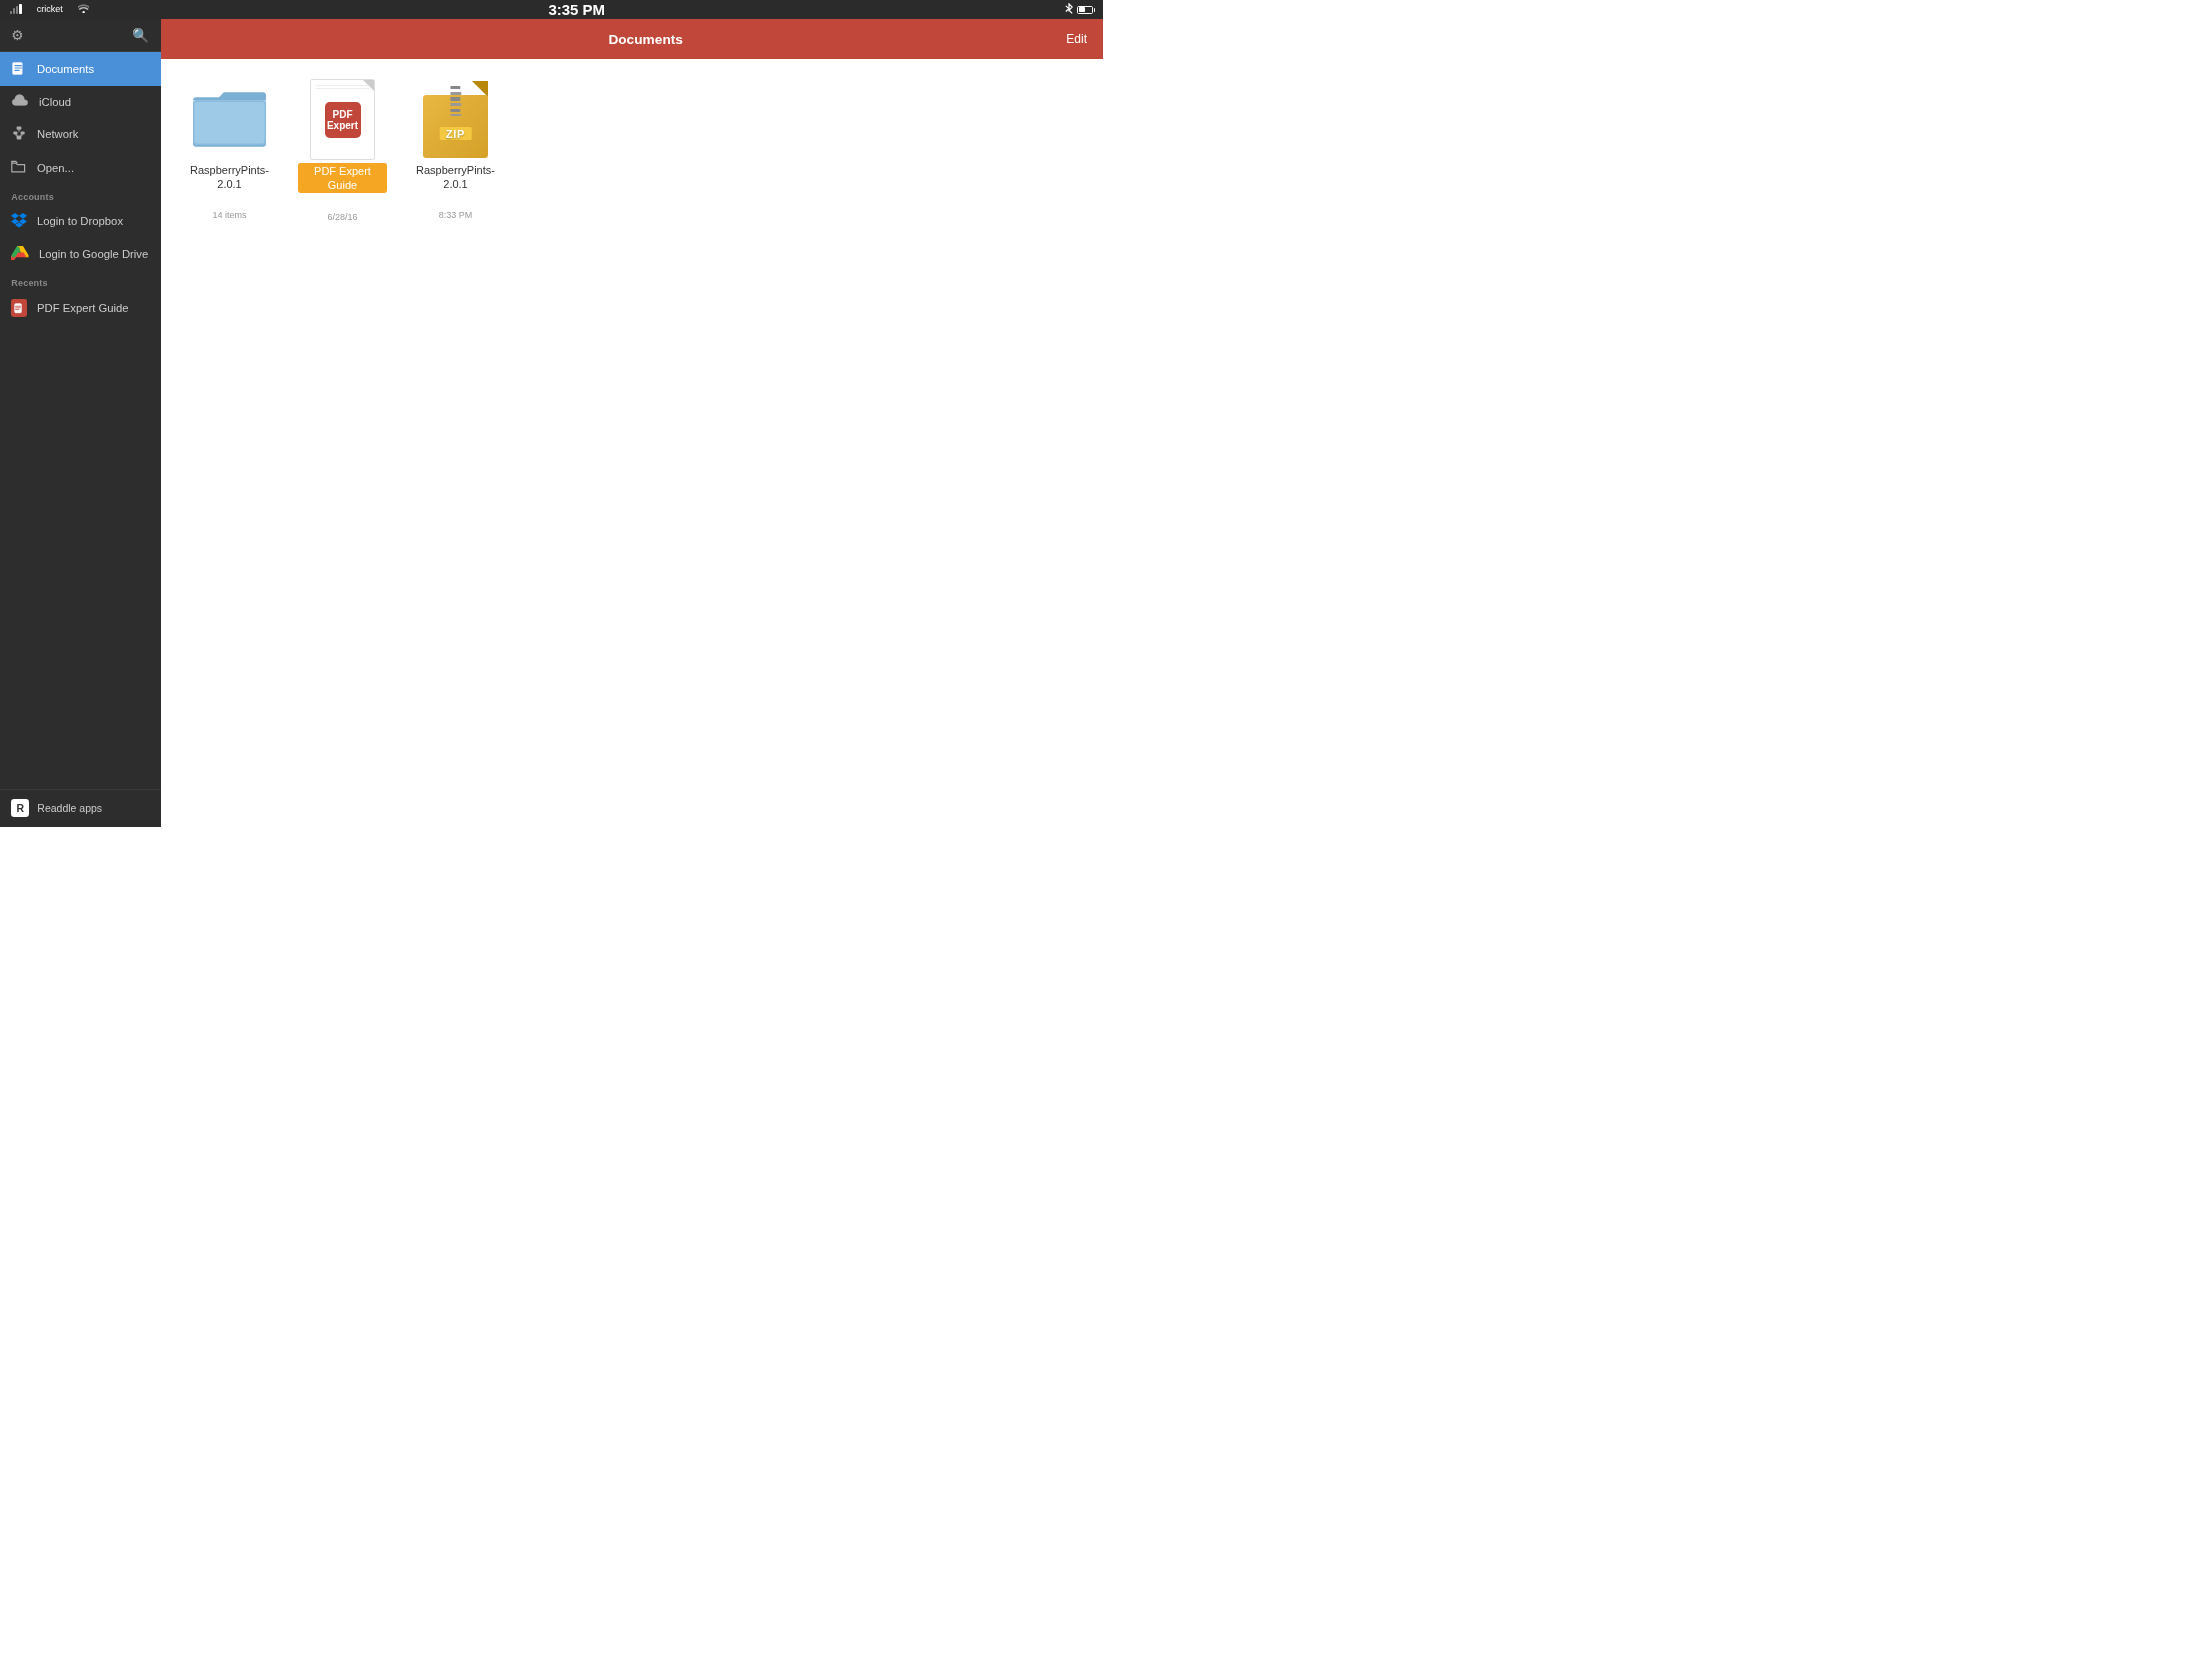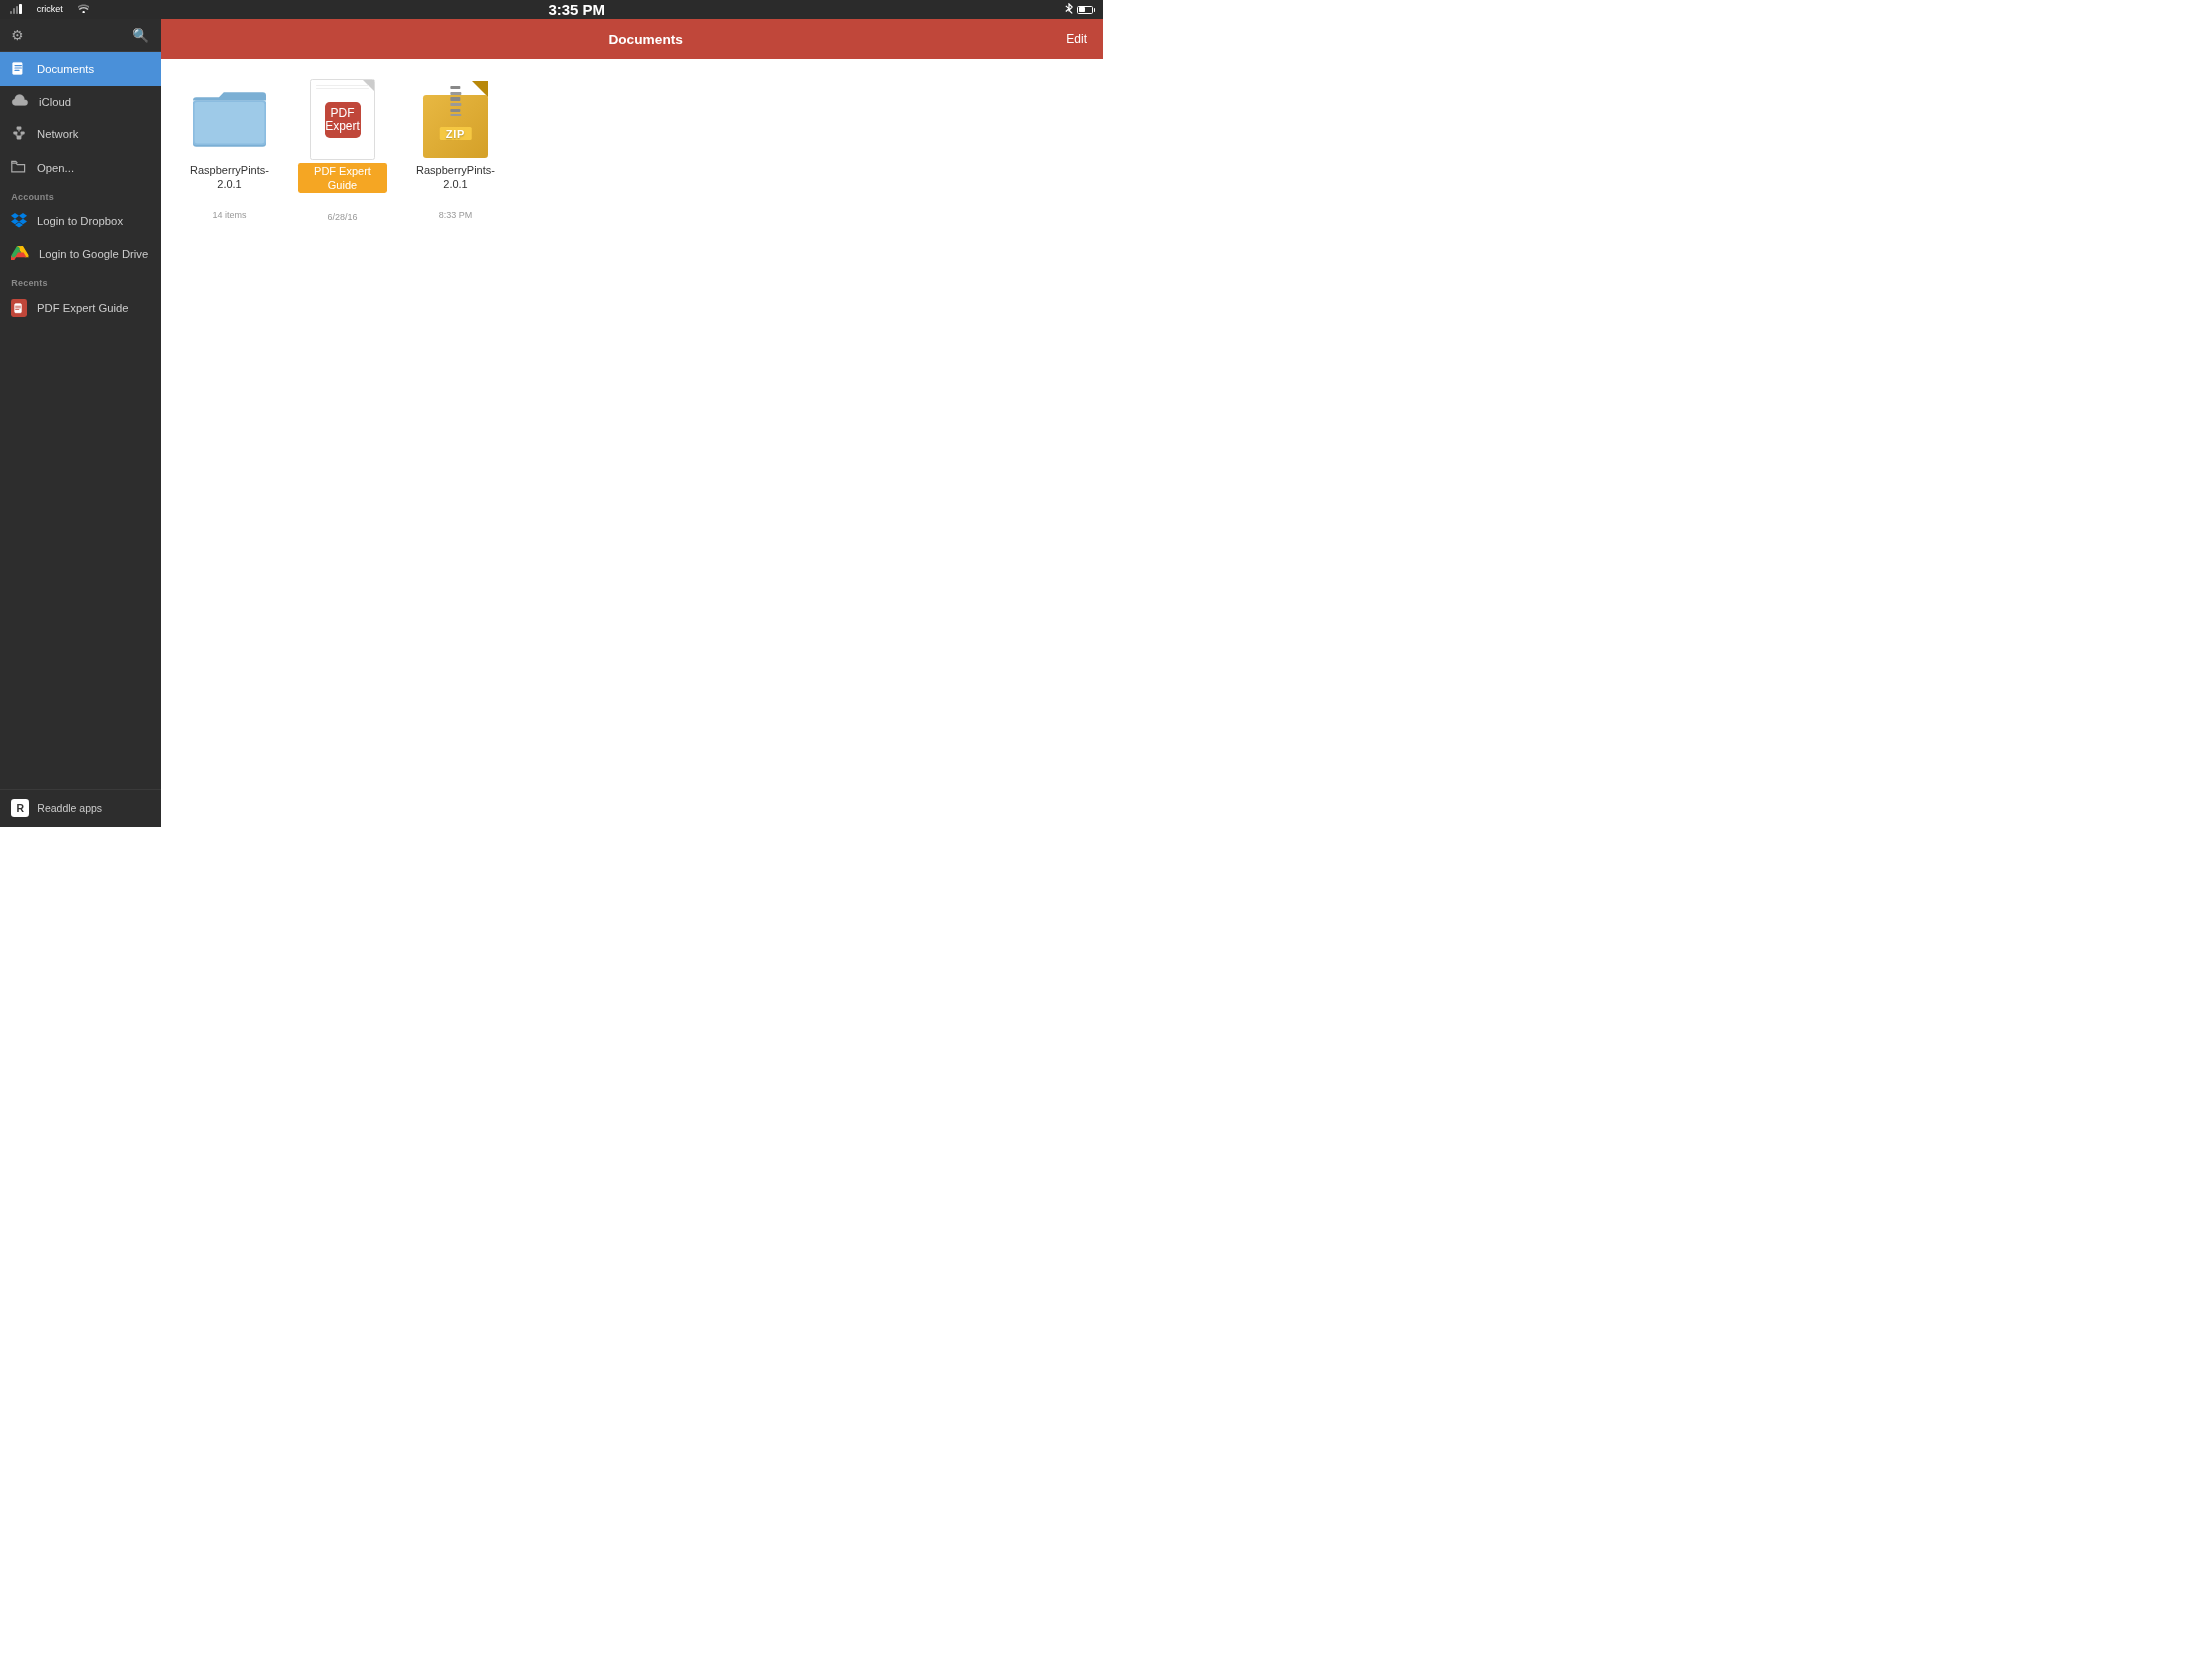--- a/index.html
+++ b/index.html
@@ -267,23 +267,23 @@
     .pdf-inner-icon {
       width: 36px;
       height: 36px;
       background: #c0473a;
       border-radius: 4.8px;
       display: flex;
       align-items: center;
       justify-content: center;
     }
     .pdf-inner-text {
-      font-size: 12px;
-      color: #fff;
-      font-weight: 400;
+      font-size: 10px;
+      color: #fff;
+      font-weight: 700;
       text-align: center;
       line-height: 1.1;
     }
     .pdf-lines {
       position: absolute;
       top: 4.8px;
       left: 4.8px;
       right: 4.8px;
       display: flex;
       flex-direction: column;

